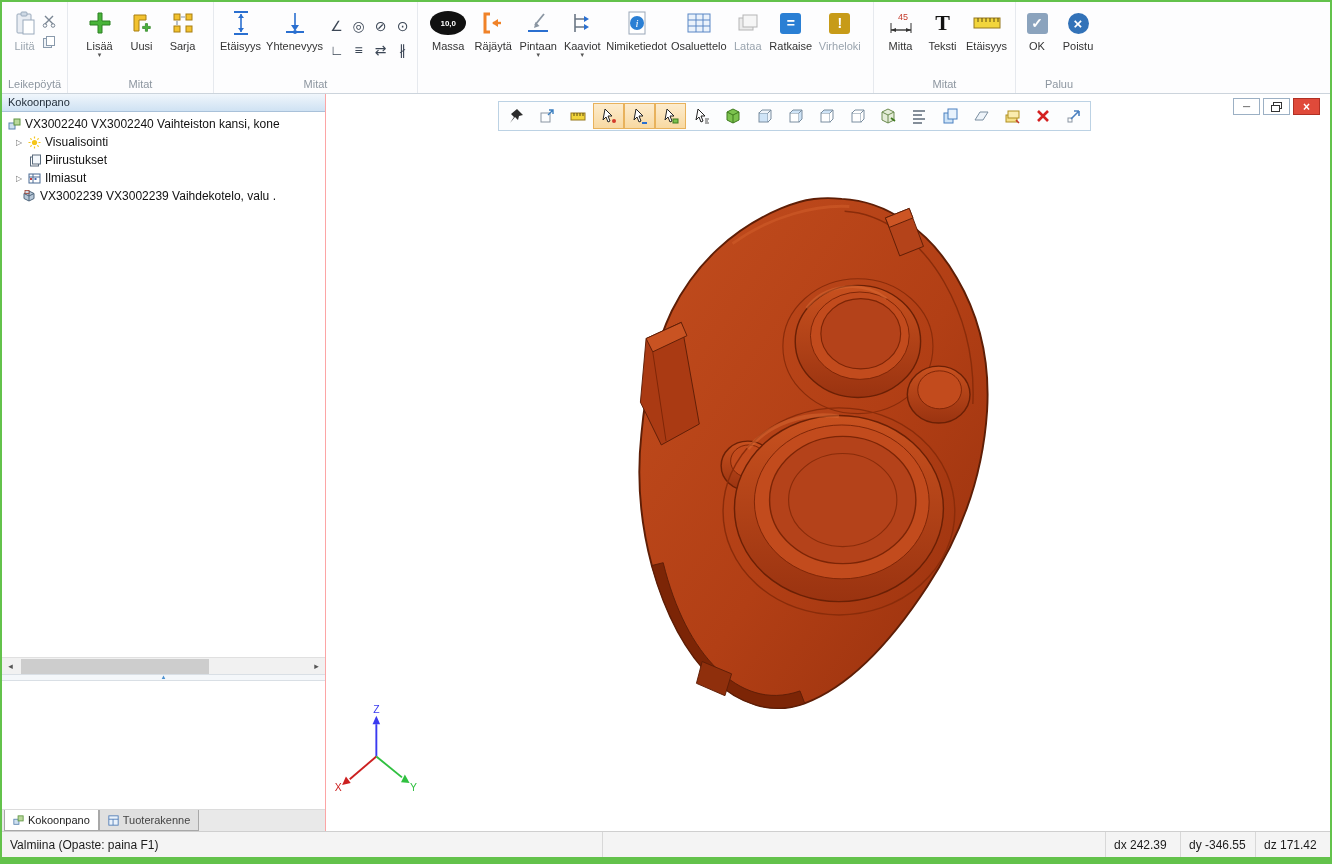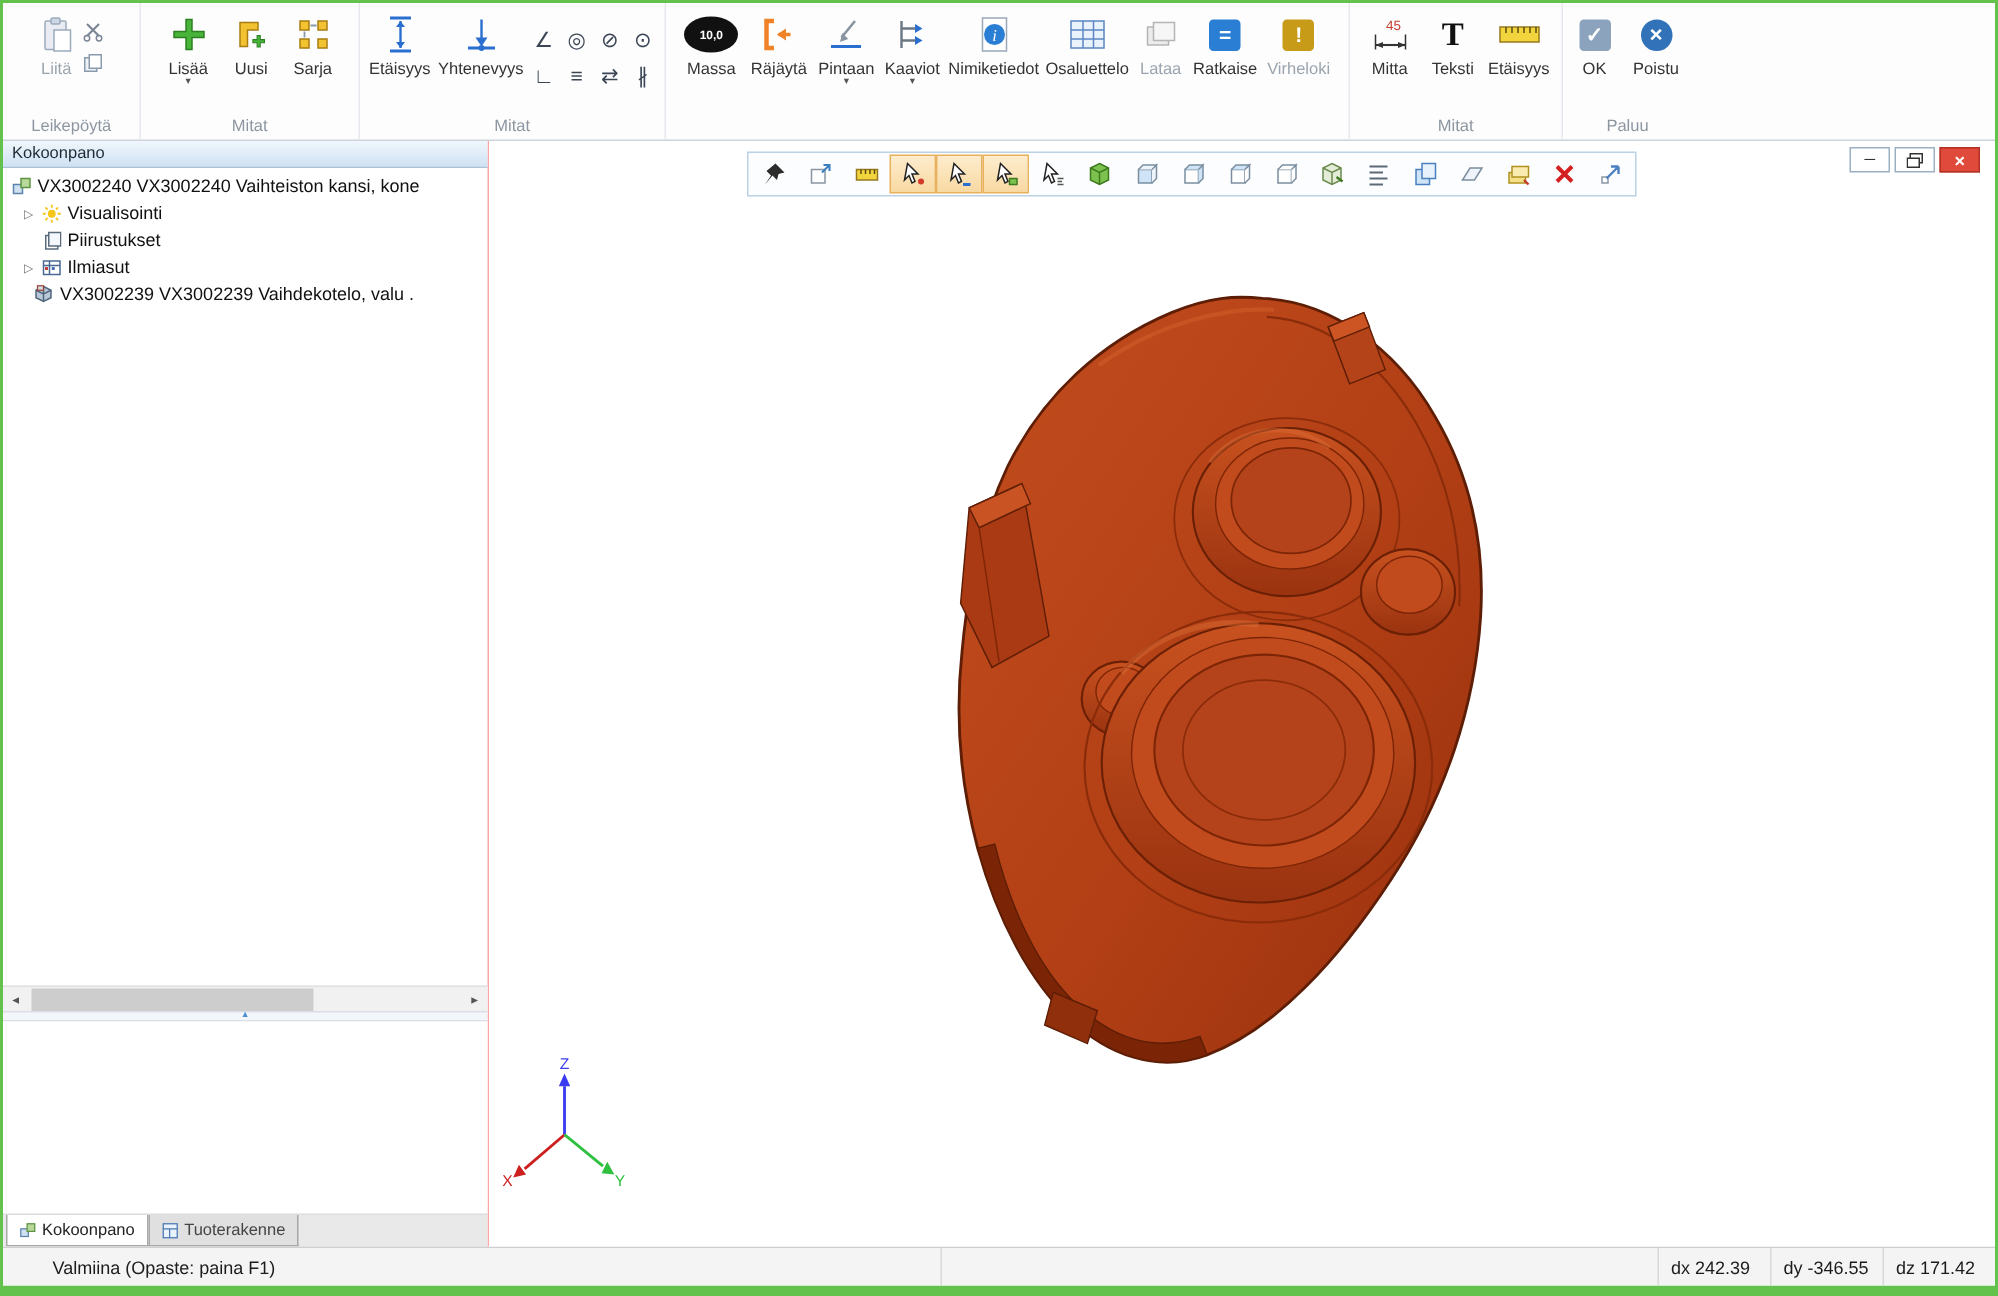--- a/index.html
+++ b/index.html
@@ -58,33 +58,33 @@
   .vt { width:31px; height:26px; display:flex; align-items:center; justify-content:center; }
   .vt.hl { background:linear-gradient(#fdeccd,#f8d9a2); border:1px solid #e8b25c; }
   .winbtns { position:absolute; right:10px; top:4px; display:flex; gap:3px; }
   .wbtn { width:27px; height:17px; background:#fff; border:1px solid #9cb0c4; display:flex;
           align-items:center; justify-content:center; font-size:10px; color:#333; }
   .wbtn.close { background:#e04a3a; border-color:#b03024; color:#fff; font-size:12px; font-weight:bold; }
 
   
   .statusbar { height:26px; background:#f4f4f4; border-top:1px solid #cfcfcf; display:flex;
                align-items:stretch; font-size:12px; color:#1c1c1c; }
-  .sb-msg { width:600px; display:flex; align-items:center; padding:0 8px;margin-left:25px; }
+  .sb-msg { width:600px; display:flex; align-items:center; padding:0 8px; }
   .sb-div { width:1px; background:#d8d8d8; }
   .sb-spacer { flex:1; }
   .sb-cell { width:75px; border-left:1px solid #d8d8d8; display:flex; align-items:center; padding:0 8px; }
 </style>
 </head>
 <body>
 
 <div class="app">
 
   <div class="ribbon">
 
-    <div class="rgroup" style="width:92px">
+    <div class="rgroup" style="width:66px">
       <div class="rgroup-body">
         <div class="rbtn disabled">
           <span class="ric">
             <svg width="24" height="26" viewBox="0 0 24 26">
                 <rect x="4" y="4" width="14" height="19" rx="1" fill="#e9edf3" stroke="#9aaabc"></rect>
                 <rect x="8" y="2" width="6" height="4" rx="1" fill="#cdd8e4" stroke="#9aaabc"></rect>
                 <rect x="10" y="10" width="11" height="14" fill="#fff" stroke="#9aaabc"></rect>
               </svg>
           </span>
           <span>Liitä</span>

